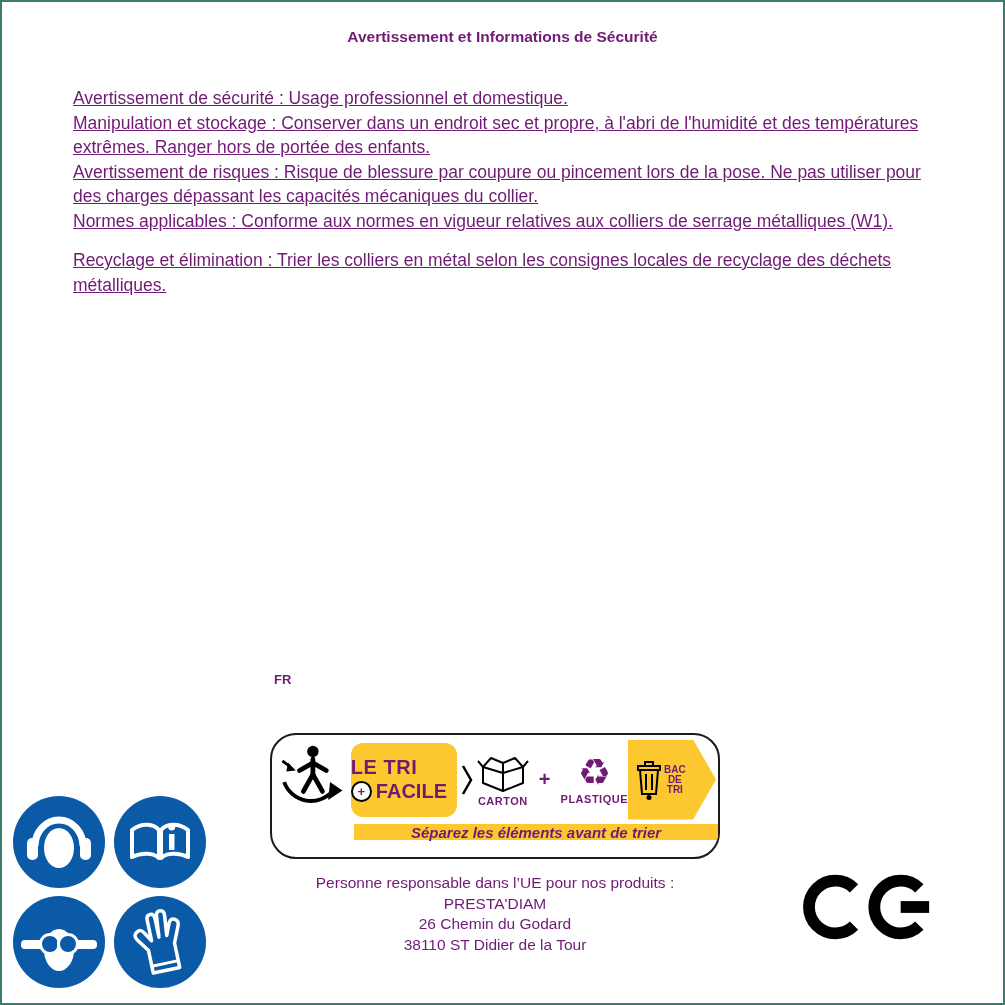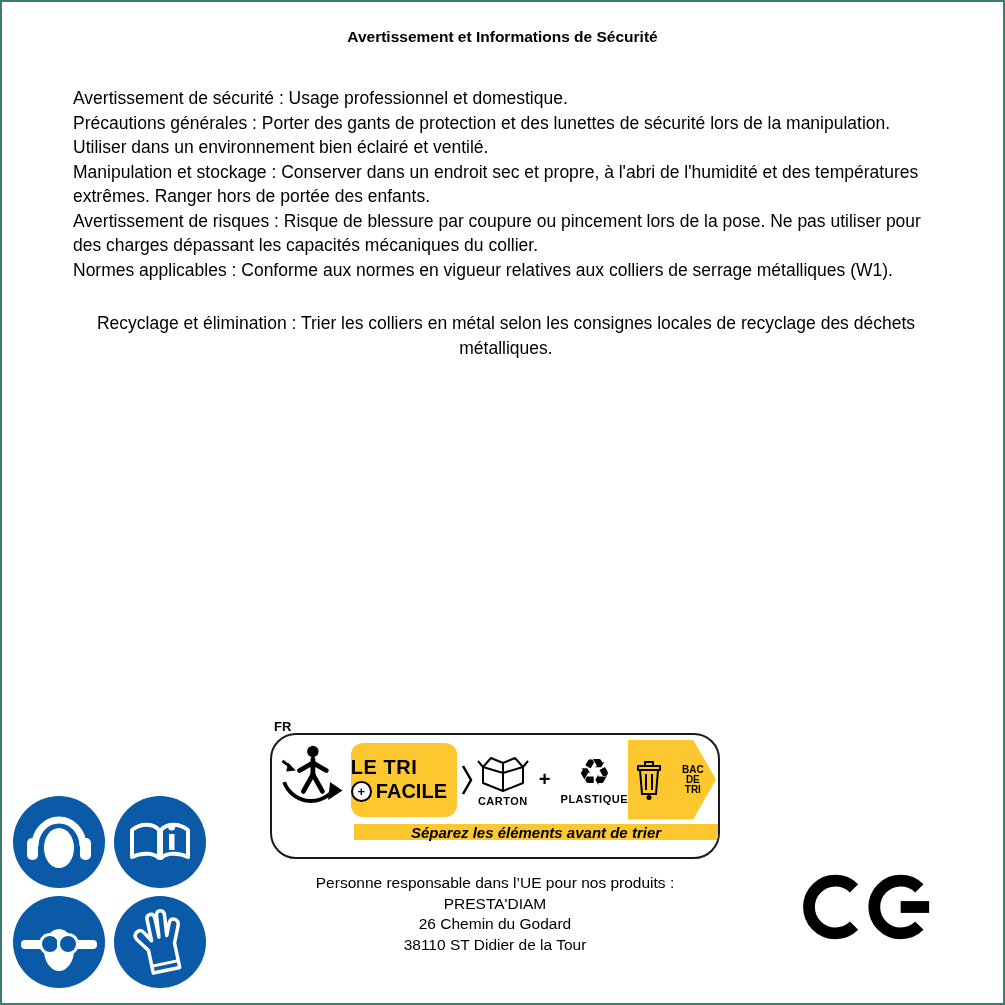--- a/index.html
+++ b/index.html
@@ -4,37 +4,37 @@
 <style>
   :root{
     --blue:#0a5aa8;
     --tri-yellow:#FDC82F;
     --border-col:#3c7b6e;
   }
   html,body{margin:0;padding:0;background:#fff;}
   .page{
     position:relative;width:1005px;height:1005px;box-sizing:border-box;
     border:2px solid var(--border-col);background:#fff;overflow:hidden;
-    font-family:"Liberation Sans",sans-serif;color:#000000;
+    font-family:"Liberation Sans",sans-serif;color:#701a75;
   }
   .title{padding-top:26px;text-align:center;font-weight:bold;font-size:15.5px;}
   .body-text{position:absolute;left:71px;top:84px;width:866px;font-size:17.5px;line-height:24.5px;}
-  .body-text p{margin:0;}
-  .body-text p.recycle-gap{margin-top:29px;text-align:center;}
+  .body-text p{margin:0;text-decoration:underline;}
+  .body-text p.recycle-gap{margin-top:15px;}
 
   
   .icon-cell{position:absolute;width:92px;height:92px;}
   #ic-ear{left:11px;top:794px;}
   #ic-book{left:112px;top:794px;}
   #ic-eye{left:11px;top:894px;}
   #ic-glove{left:112px;top:894px;}
   .blue-fill{fill:var(--blue);}
 
   
-  .fr-label{position:absolute;left:272px;top:717px;font-weight:bold;font-size:13px;}
+  .fr-label{position:absolute;left:272px;top:670px;font-weight:bold;font-size:13px;}
   .tri-sign{
     position:absolute;left:268px;top:731px;width:450px;height:126px;
     border:2.5px solid #1a1a1a;border-radius:26px;background:#fff;
     box-sizing:border-box;overflow:hidden;
   }
   .tri-top{height:89px;display:flex;align-items:center;}
   .triman-box{width:80px;display:flex;justify-content:center;align-items:center;}
   .headline{
     width:106px;height:74px;background:var(--tri-yellow);border-radius:12px;
     display:flex;flex-direction:column;align-items:flex-start;justify-content:center;gap:1px;flex:none;
@@ -47,21 +47,21 @@
   }
   .chevron{margin:0 4px;flex:none;}
   .items{flex:1;display:flex;align-items:center;justify-content:center;gap:10px;}
   .item-col{display:flex;flex-direction:column;align-items:center;gap:2px;}
   .item-label{font-size:11px;font-weight:bold;letter-spacing:.5px;}
   .items-plus{font-size:20px;font-weight:bold;}
   .plastic-glyph{font-family:"DejaVu Sans",sans-serif;font-size:37px;line-height:36px;}
   .arrow-tail{
     width:88px;height:80px;background:var(--tri-yellow);
     clip-path:polygon(0 0,74% 0,100% 50%,74% 100%,0 100%);
-    display:flex;align-items:center;gap:18px;padding-left:6px;box-sizing:border-box;
+    display:flex;align-items:center;gap:0;padding-left:6px;box-sizing:border-box;
     margin-right:2px;flex:none;
   }
   .bac-text{font-size:10px;font-weight:bold;line-height:10px;text-align:center;}
   .tri-strip{
     margin-left:82px;height:16px;background:var(--tri-yellow);
     display:flex;align-items:center;justify-content:center;
     font-style:italic;font-weight:bold;font-size:15px;
   }
 
   .responsible{
@@ -72,21 +72,20 @@
 </style>
 </head>
 <body>
 
 <div class="page">
 
   <div class="title">Avertissement et Informations de Sécurité</div>
 
   <div class="body-text">
     <p>Avertissement de sécurité : Usage professionnel et domestique.</p>
-    <p>Précautions générales : Porter des gants de protection et des lunettes de sécurité lors de la manipulation. Utiliser dans un environnement bien éclairé et ventilé.</p>
     <p>Manipulation et stockage : Conserver dans un endroit sec et propre, à l'abri de l'humidité et des températures extrêmes. Ranger hors de portée des enfants.</p>
     <p>Avertissement de risques : Risque de blessure par coupure ou pincement lors de la pose. Ne pas utiliser pour des charges dépassant les capacités mécaniques du collier.</p>
     <p>Normes applicables : Conforme aux normes en vigueur relatives aux colliers de serrage métalliques (W1).</p>
     <p class="recycle-gap">Recyclage et élimination : Trier les colliers en métal selon les consignes locales de recyclage des déchets métalliques.</p>
   </div>
 
   <div class="icon-cell" id="ic-ear">
     <svg width="92" height="92" viewBox="0 0 92 92">
       <circle cx="46" cy="46" r="46" class="blue-fill"></circle>
       <ellipse cx="46" cy="52" rx="15" ry="20" fill="#fff"></ellipse>

